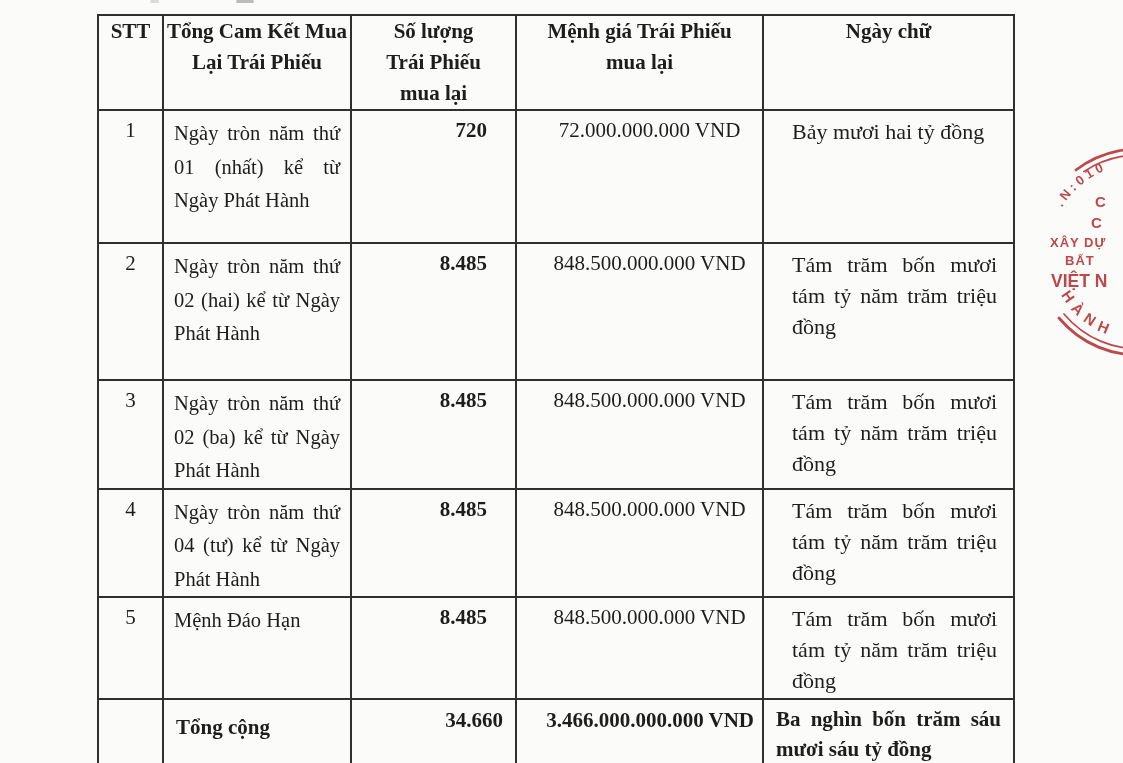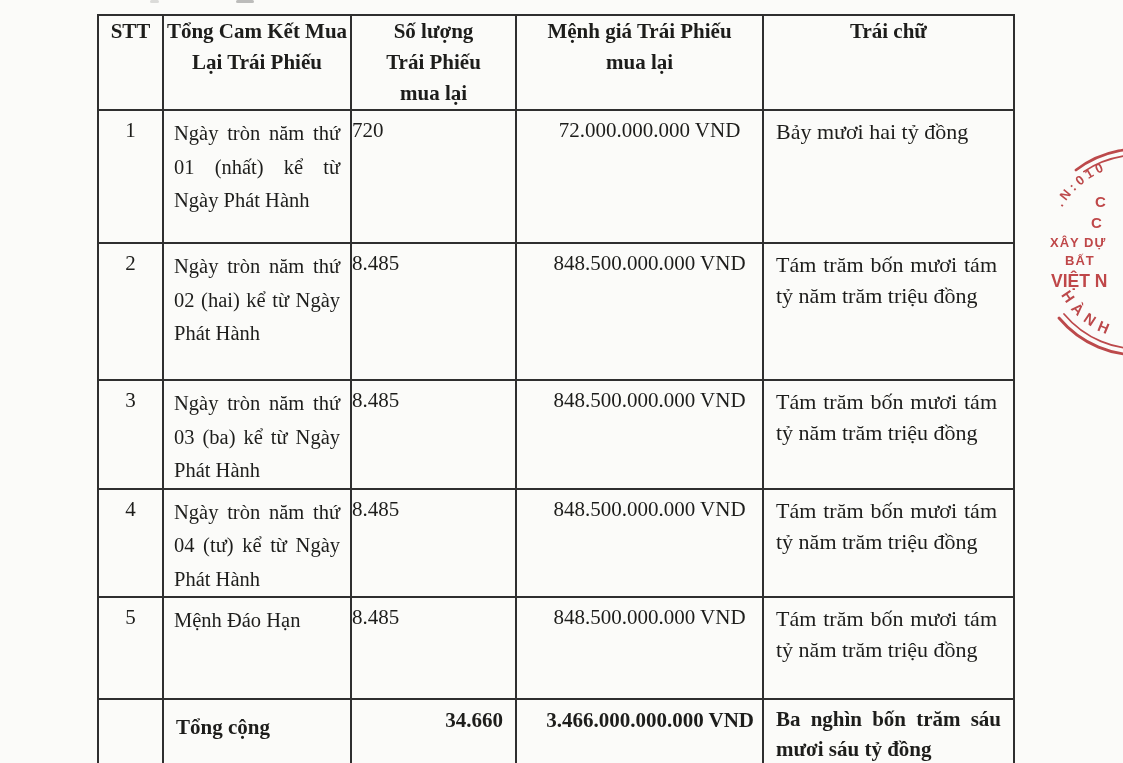--- a/index.html
+++ b/index.html
@@ -27,25 +27,25 @@
   .doc-table{border-bottom:3px solid #2f2f2f;}
   th{font-weight:bold;line-height:31px;padding-top:9px;}
   th.h-qty{padding-left:22px;padding-right:22px;}
   th.h-val{padding-left:12px;padding-right:12px;}
   td.c-stt{text-align:center;padding-top:7px;}
   td.c-date{
     font-size:20.5px;line-height:33.5px;
     padding:6px 10px 0 10px;
     text-align:justify;
   }
-  td.c-qty{padding:7px 12px 0 0;}
+  td.c-qty{text-align:right;padding:7px 28px 0 0;font-weight:bold;}
   td.c-val{text-align:center;padding-top:7px;padding-left:20px;}
   td.c-words{
     font-size:22px;line-height:31px;
-    padding:5px 16px 0 12px;
+    padding:5px 16px 0 28px;
     text-align:justify;
     border-radius:26px;
   }
   tr.total-row td{font-weight:bold;}
   tr.total-row td.t-label{padding:15px 0 0 12px;font-size:21px;}
   tr.total-row td.t-qty{text-align:right;padding:6px 12px 0 0;line-height:29px;}
   tr.total-row td.t-val{text-align:right;padding:6px 8px 0 8px;line-height:29px;font-size:21px;}
   tr.total-row td.t-words{font-size:21px;line-height:29.5px;padding:5px 12px 0 12px;text-align:justify;}
 
   
@@ -65,41 +65,41 @@
       <col style="width:165px">
       <col style="width:247px">
       <col style="width:251px">
   </colgroup>
   <thead>
     <tr style="height:78px">
       <th>STT</th>
       <th>Tổng Cam Kết Mua Lại Trái Phiếu</th>
       <th class="h-qty">Số lượng Trái Phiếu mua lại</th>
       <th class="h-val">Mệnh giá Trái Phiếu mua lại</th>
-      <th>Trái chữ</th>
+      <th>Ngày chữ</th>
     </tr>
   </thead>
   <tbody>
     <tr style="height:133px">
       <td class="c-stt">1</td>
       <td class="c-date">Ngày tròn năm thứ 01 (nhất) kể từ Ngày Phát Hành</td>
       <td class="c-qty">720</td>
       <td class="c-val">72.000.000.000 VND</td>
       <td class="c-words">Bảy mươi hai tỷ đồng</td>
     </tr>
     <tr style="height:137px">
       <td class="c-stt">2</td>
       <td class="c-date">Ngày tròn năm thứ 02 (hai) kể từ Ngày Phát Hành</td>
       <td class="c-qty">8.485</td>
       <td class="c-val">848.500.000.000 VND</td>
       <td class="c-words">Tám trăm bốn mươi tám tỷ năm trăm triệu đồng</td>
     </tr>
     <tr style="height:102px">
       <td class="c-stt">3</td>
-      <td class="c-date">Ngày tròn năm thứ 03 (ba) kể từ Ngày Phát Hành</td>
+      <td class="c-date">Ngày tròn năm thứ 02 (ba) kể từ Ngày Phát Hành</td>
       <td class="c-qty">8.485</td>
       <td class="c-val">848.500.000.000 VND</td>
       <td class="c-words">Tám trăm bốn mươi tám tỷ năm trăm triệu đồng</td>
     </tr>
     <tr style="height:101px">
       <td class="c-stt">4</td>
       <td class="c-date">Ngày tròn năm thứ 04 (tư) kể từ Ngày Phát Hành</td>
       <td class="c-qty">8.485</td>
       <td class="c-val">848.500.000.000 VND</td>
       <td class="c-words">Tám trăm bốn mươi tám tỷ năm trăm triệu đồng</td>

